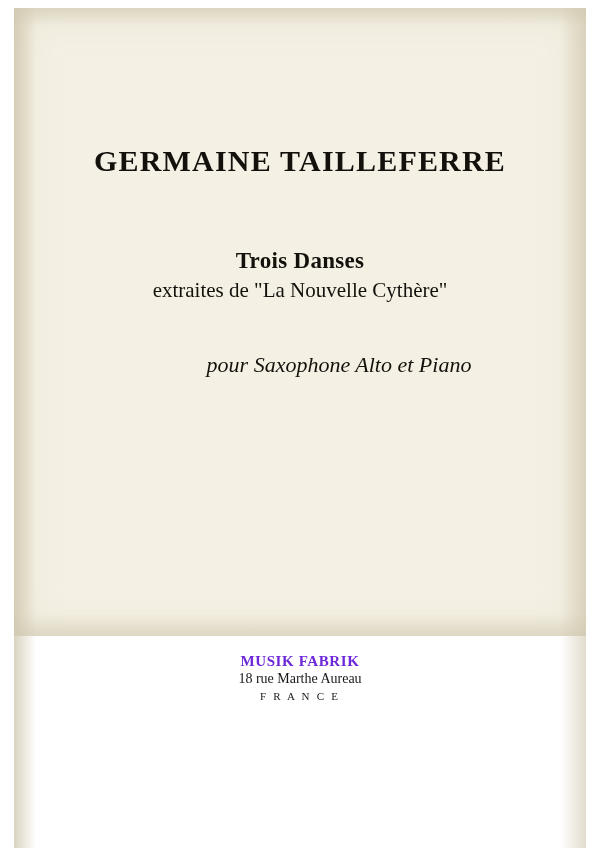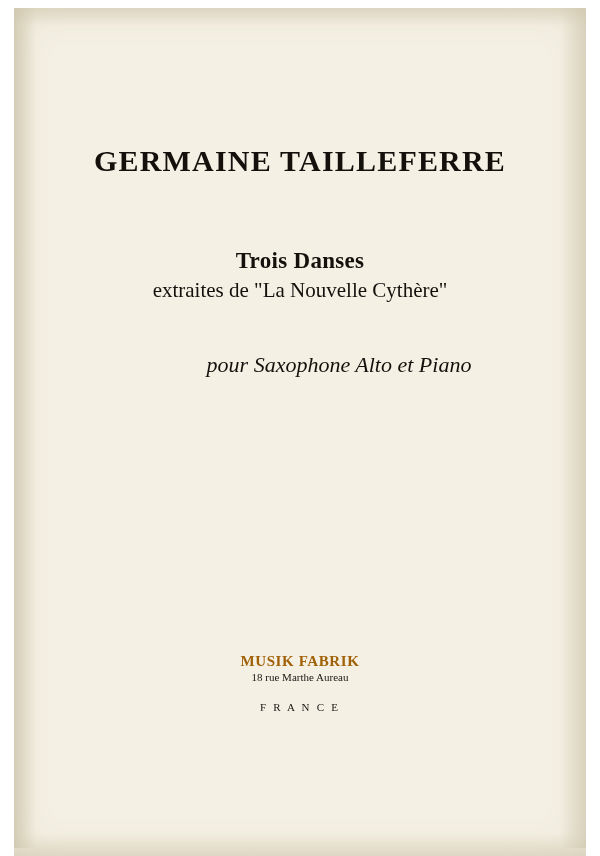--- a/index.html
+++ b/index.html
@@ -20,21 +20,21 @@
     height: 856px;
     background: #ffffff;
   }
 
   
   .sheet {
     position: absolute;
     left: 14px;
     top: 8px;
     width: 572px;
-    height: 848px;
+    height: 628px;
     background: #f4f0e4;
     box-shadow: inset 0 0 40px rgba(214, 205, 180, 0.55);
   }
 
   
   .edge-left {
     position: absolute;
     left: 0;
     top: 0;
     width: 22px;
@@ -127,36 +127,36 @@
     top: 645px;
     width: 572px;
     text-align: center;
   }
 
   .publisher-name {
     font-family: "Liberation Serif", serif;
     font-weight: bold;
     font-size: 15px;
     letter-spacing: 0.6px;
-    color: #a16207;
+    color: #6d28d9;
   }
 
   .publisher-line {
     font-family: "Liberation Serif", serif;
-    font-size: 11px;
+    font-size: 14px;
     color: #1a1714;
     line-height: 1.35;
   }
 
   .publisher-country {
     font-family: "Liberation Serif", serif;
     font-size: 11px;
     letter-spacing: 2.2px;
     color: #1a1714;
-    margin-top: 16px;
+    margin-top: 1px;
   }
 </style>
 </head>
 <body>
 
 <div class="page">
   <div class="sheet">
 
     <div class="edge-left"></div>
     <div class="edge-right"></div>

